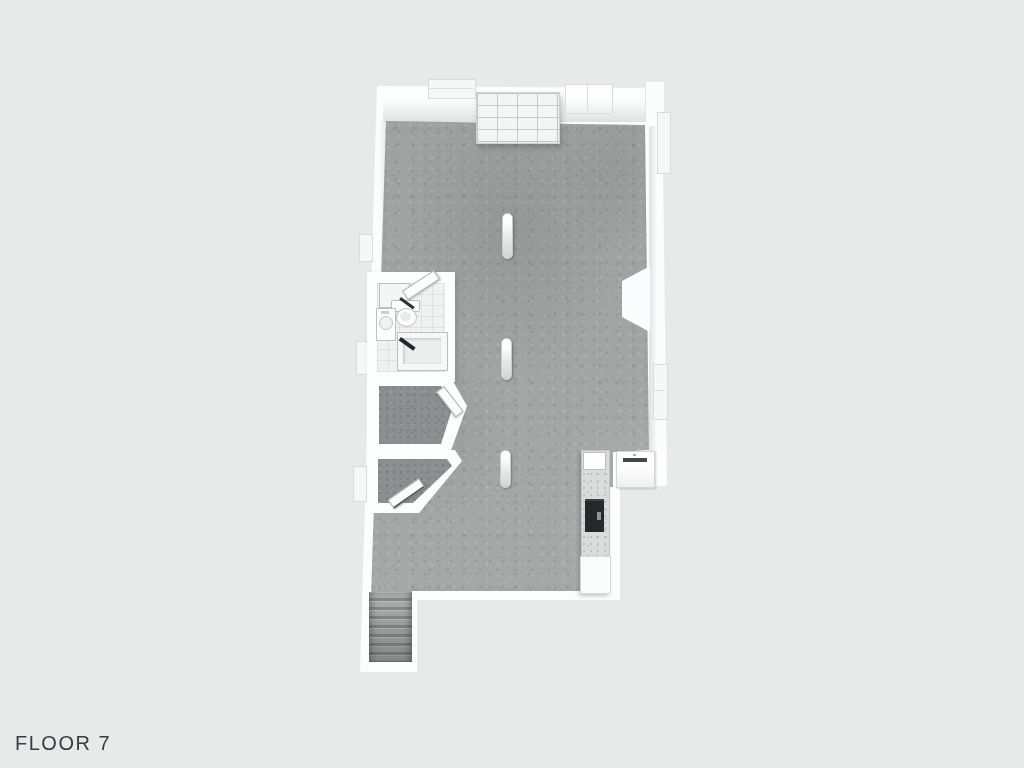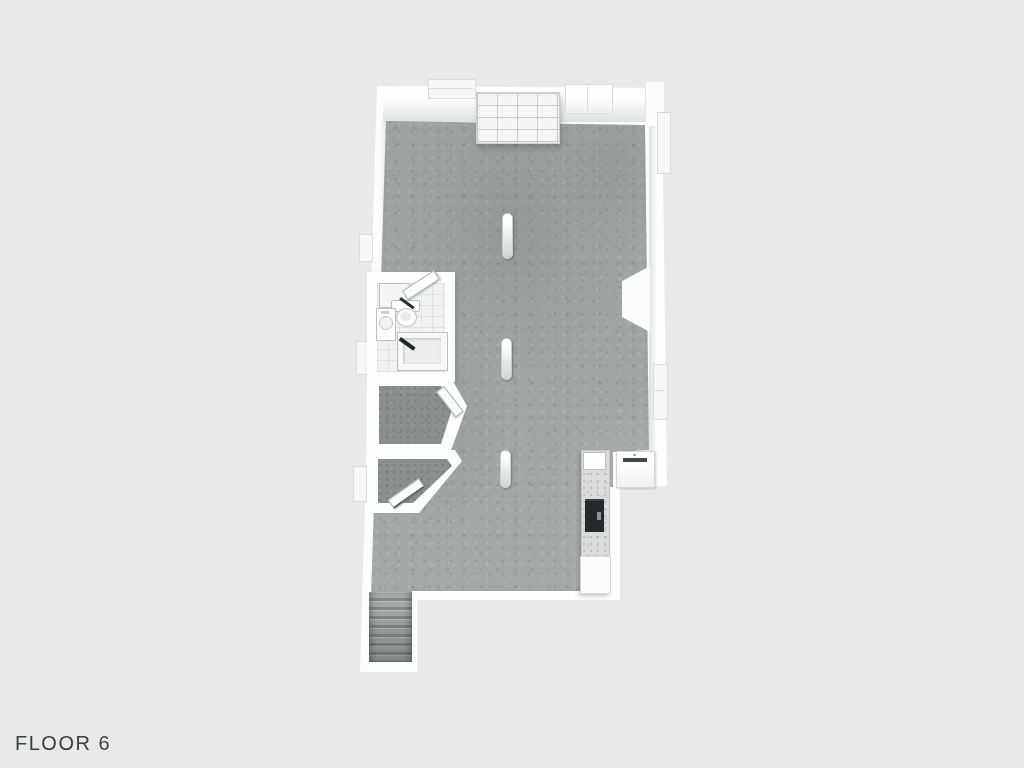--- a/index.html
+++ b/index.html
@@ -142,15 +142,15 @@
   <div class="abs fixture" style="left:583px;top:452px;width:21px;height:16px;background:#fdfdfd;"></div>
   <div class="abs" style="left:585px;top:499px;width:19px;height:31px;background:#24292d;border-top:2px solid #3a4146;">
     <div class="abs" style="right:3px;top:11px;width:4px;height:8px;background:#8e9598;"></div>
   </div>
   <div class="abs" style="left:580px;top:556px;width:29px;height:36px;background:#fafbfb;border:1px solid #d5d8d7;"></div>
   <div class="abs" style="left:616px;top:451px;width:37px;height:35px;background:linear-gradient(180deg,#fdfdfd 0 40%,#eff1f1);border:1px solid #d3d6d5;box-shadow:1px 1px 2px rgba(80,84,84,.25);">
     <div class="abs" style="left:6px;top:6px;width:24px;height:4px;background:#41484c;"></div>
     <div class="abs" style="left:16px;top:2px;width:3px;height:2px;background:#a7acac;"></div>
   </div>
 
-  <div class="abs floor-label" style="left:15px;top:732px;">FLOOR 6</div>
+  <div class="abs floor-label" style="left:15px;top:732px;">FLOOR 7</div>
 
 </div>
 
 </body></html>

